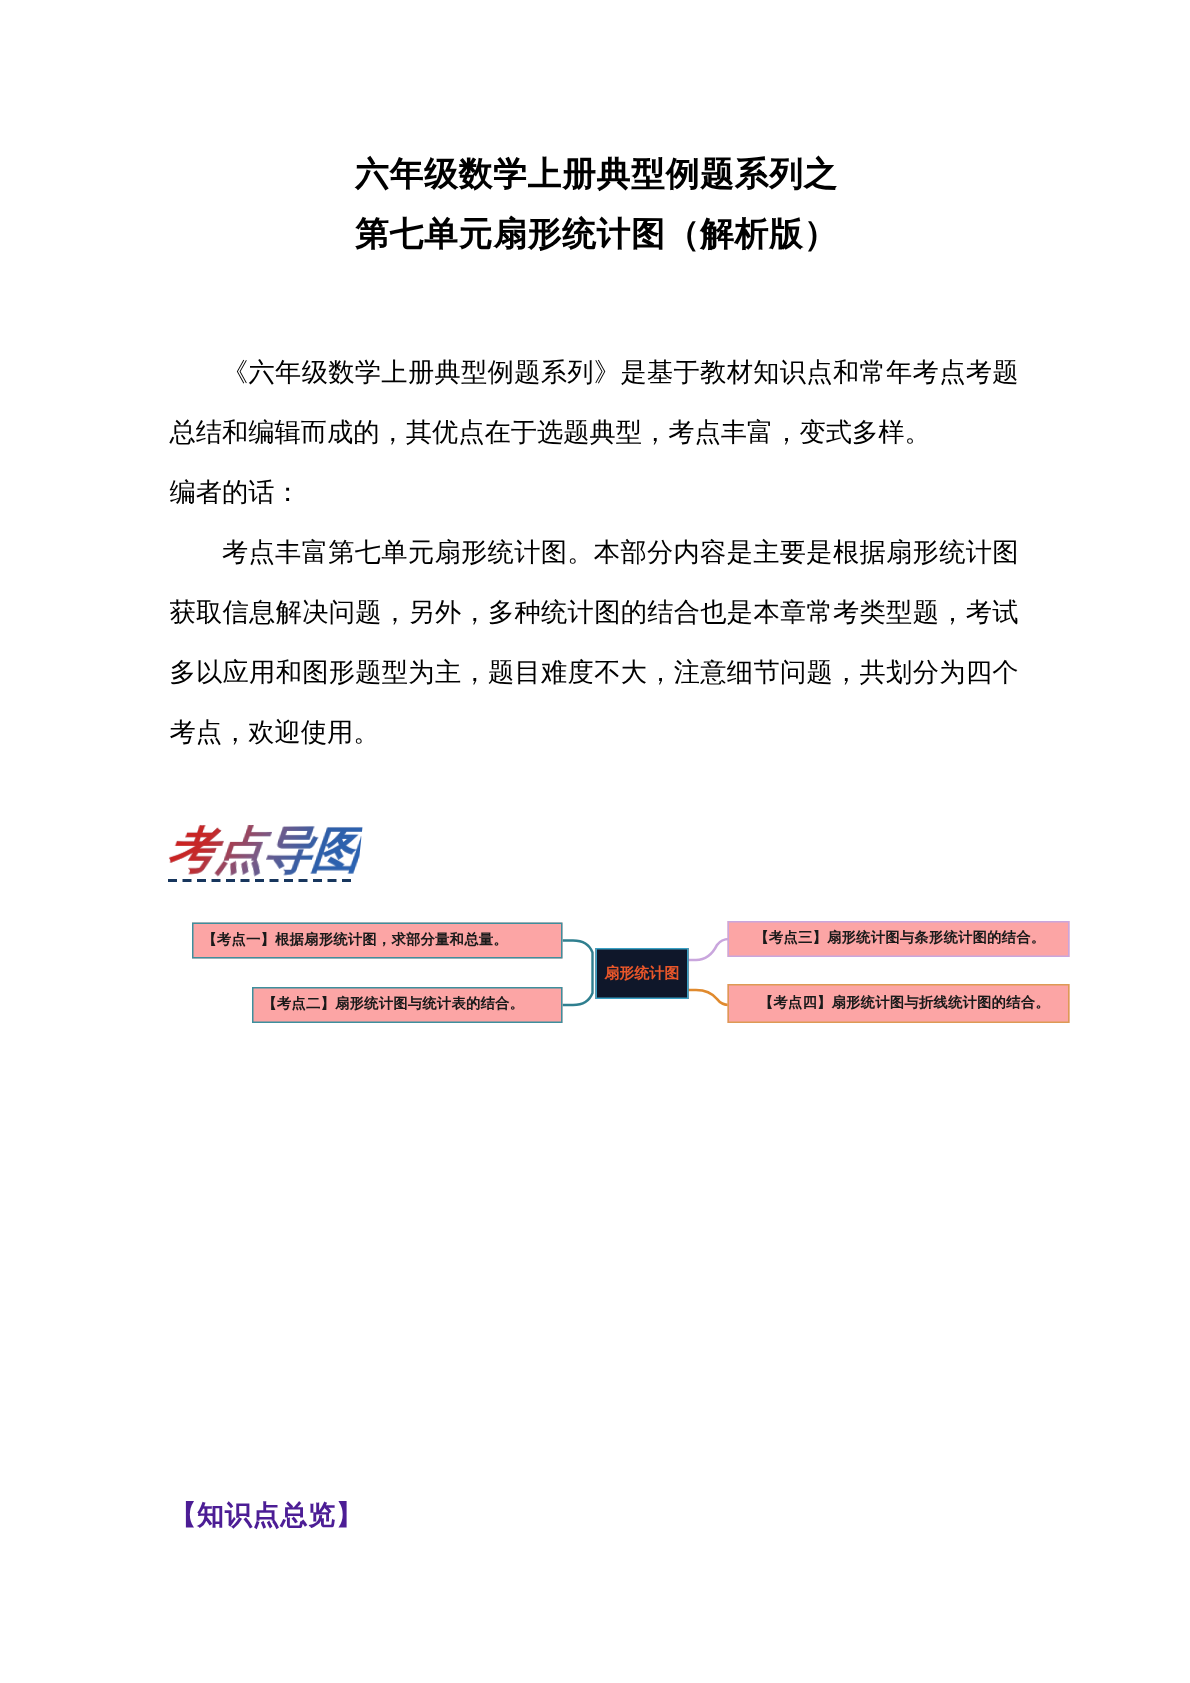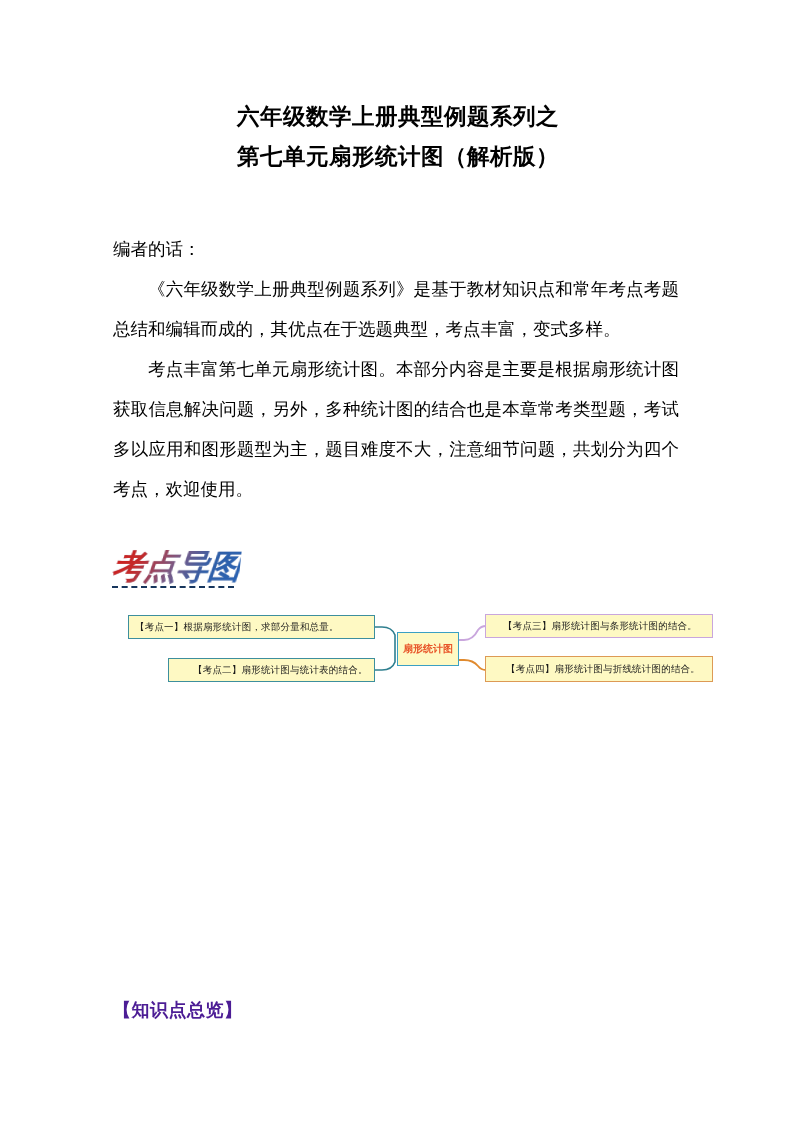--- a/index.html
+++ b/index.html
@@ -100,61 +100,61 @@
     height: 100px;
   }
   .mm-svg {
     position: absolute;
     left: 0; top: 0;
     width: 600px; height: 100px;
   }
   .mm-node {
     position: absolute;
     box-sizing: border-box;
-    background: #fef9c3;
+    background: #fca5a5;
     font-size: 9.5px;
     line-height: 1;
-    font-weight: normal;
+    font-weight: bold;
     color: #1a1a1a;
     display: flex;
     align-items: center;
     white-space: nowrap;
     letter-spacing: 0.2px;
   }
   .mm-node-1 {
     left: 8px; top: 15px;
     width: 247px; height: 24px;
     border: 1px solid #3d8f9d;
     padding-left: 6px;
   }
   .mm-node-2 {
     left: 48px; top: 58px;
     width: 207px; height: 24px;
     border: 1px solid #3d8f9d;
-    padding-left: 24px;
+    padding-left: 6px;
   }
   .mm-node-3 {
     left: 365px; top: 14px;
     width: 228px; height: 24px;
     border: 1px solid #c9a6dd;
     padding-left: 17px;
   }
   .mm-node-4 {
     left: 365px; top: 56px;
     width: 228px; height: 26px;
     border: 1px solid #dd9a55;
     padding-left: 20px;
   }
   .mm-center {
     position: absolute;
     left: 277px; top: 32px;
     width: 62px; height: 34px;
     box-sizing: border-box;
     border: 1.6px solid #3aa0c4;
-    background: #fef9c3;
+    background: #0f172a;
     display: flex;
     align-items: center;
     justify-content: center;
     font-size: 10px;
     font-weight: bold;
     color: #e8562a;
     letter-spacing: 0px;
     white-space: nowrap;
   }
 
@@ -174,22 +174,22 @@
 <body>
 
 <div class="page">
 
   <div class="doc-title">
     <span class="line">六年级数学上册典型例题系列之</span>
     <span class="line">第七单元扇形统计图（解析版）</span>
   </div>
 
   <div class="body-block">
+    <p class="para indent">《六年级数学上册典型例题系列》是基于教材知识点和常年考点考题总结和编辑而成的，其优点在于选题典型，考点丰富，变式多样。</p>
     <p class="para">编者的话：</p>
-    <p class="para indent">《六年级数学上册典型例题系列》是基于教材知识点和常年考点考题总结和编辑而成的，其优点在于选题典型，考点丰富，变式多样。</p>
     <p class="para indent"><span>考点丰富</span><b>第七单元扇形统计图</b><span>。本部分内容是主要是根据扇形统计图获取信息解决问题，另外，多种统计图的结合也是本章常考类型题，考试多以应用和图形题型为主，题目难度不大，注意细节问题，共划分为四个考点，欢迎使用。</span></p>
   </div>
 
   <div class="wordart-wrap">
     <span class="wordart">考点导图</span>
     <div class="wordart-underline"></div>
   </div>
 
   <div class="mindmap">
     <svg class="mm-svg" viewBox="0 0 600 100">

